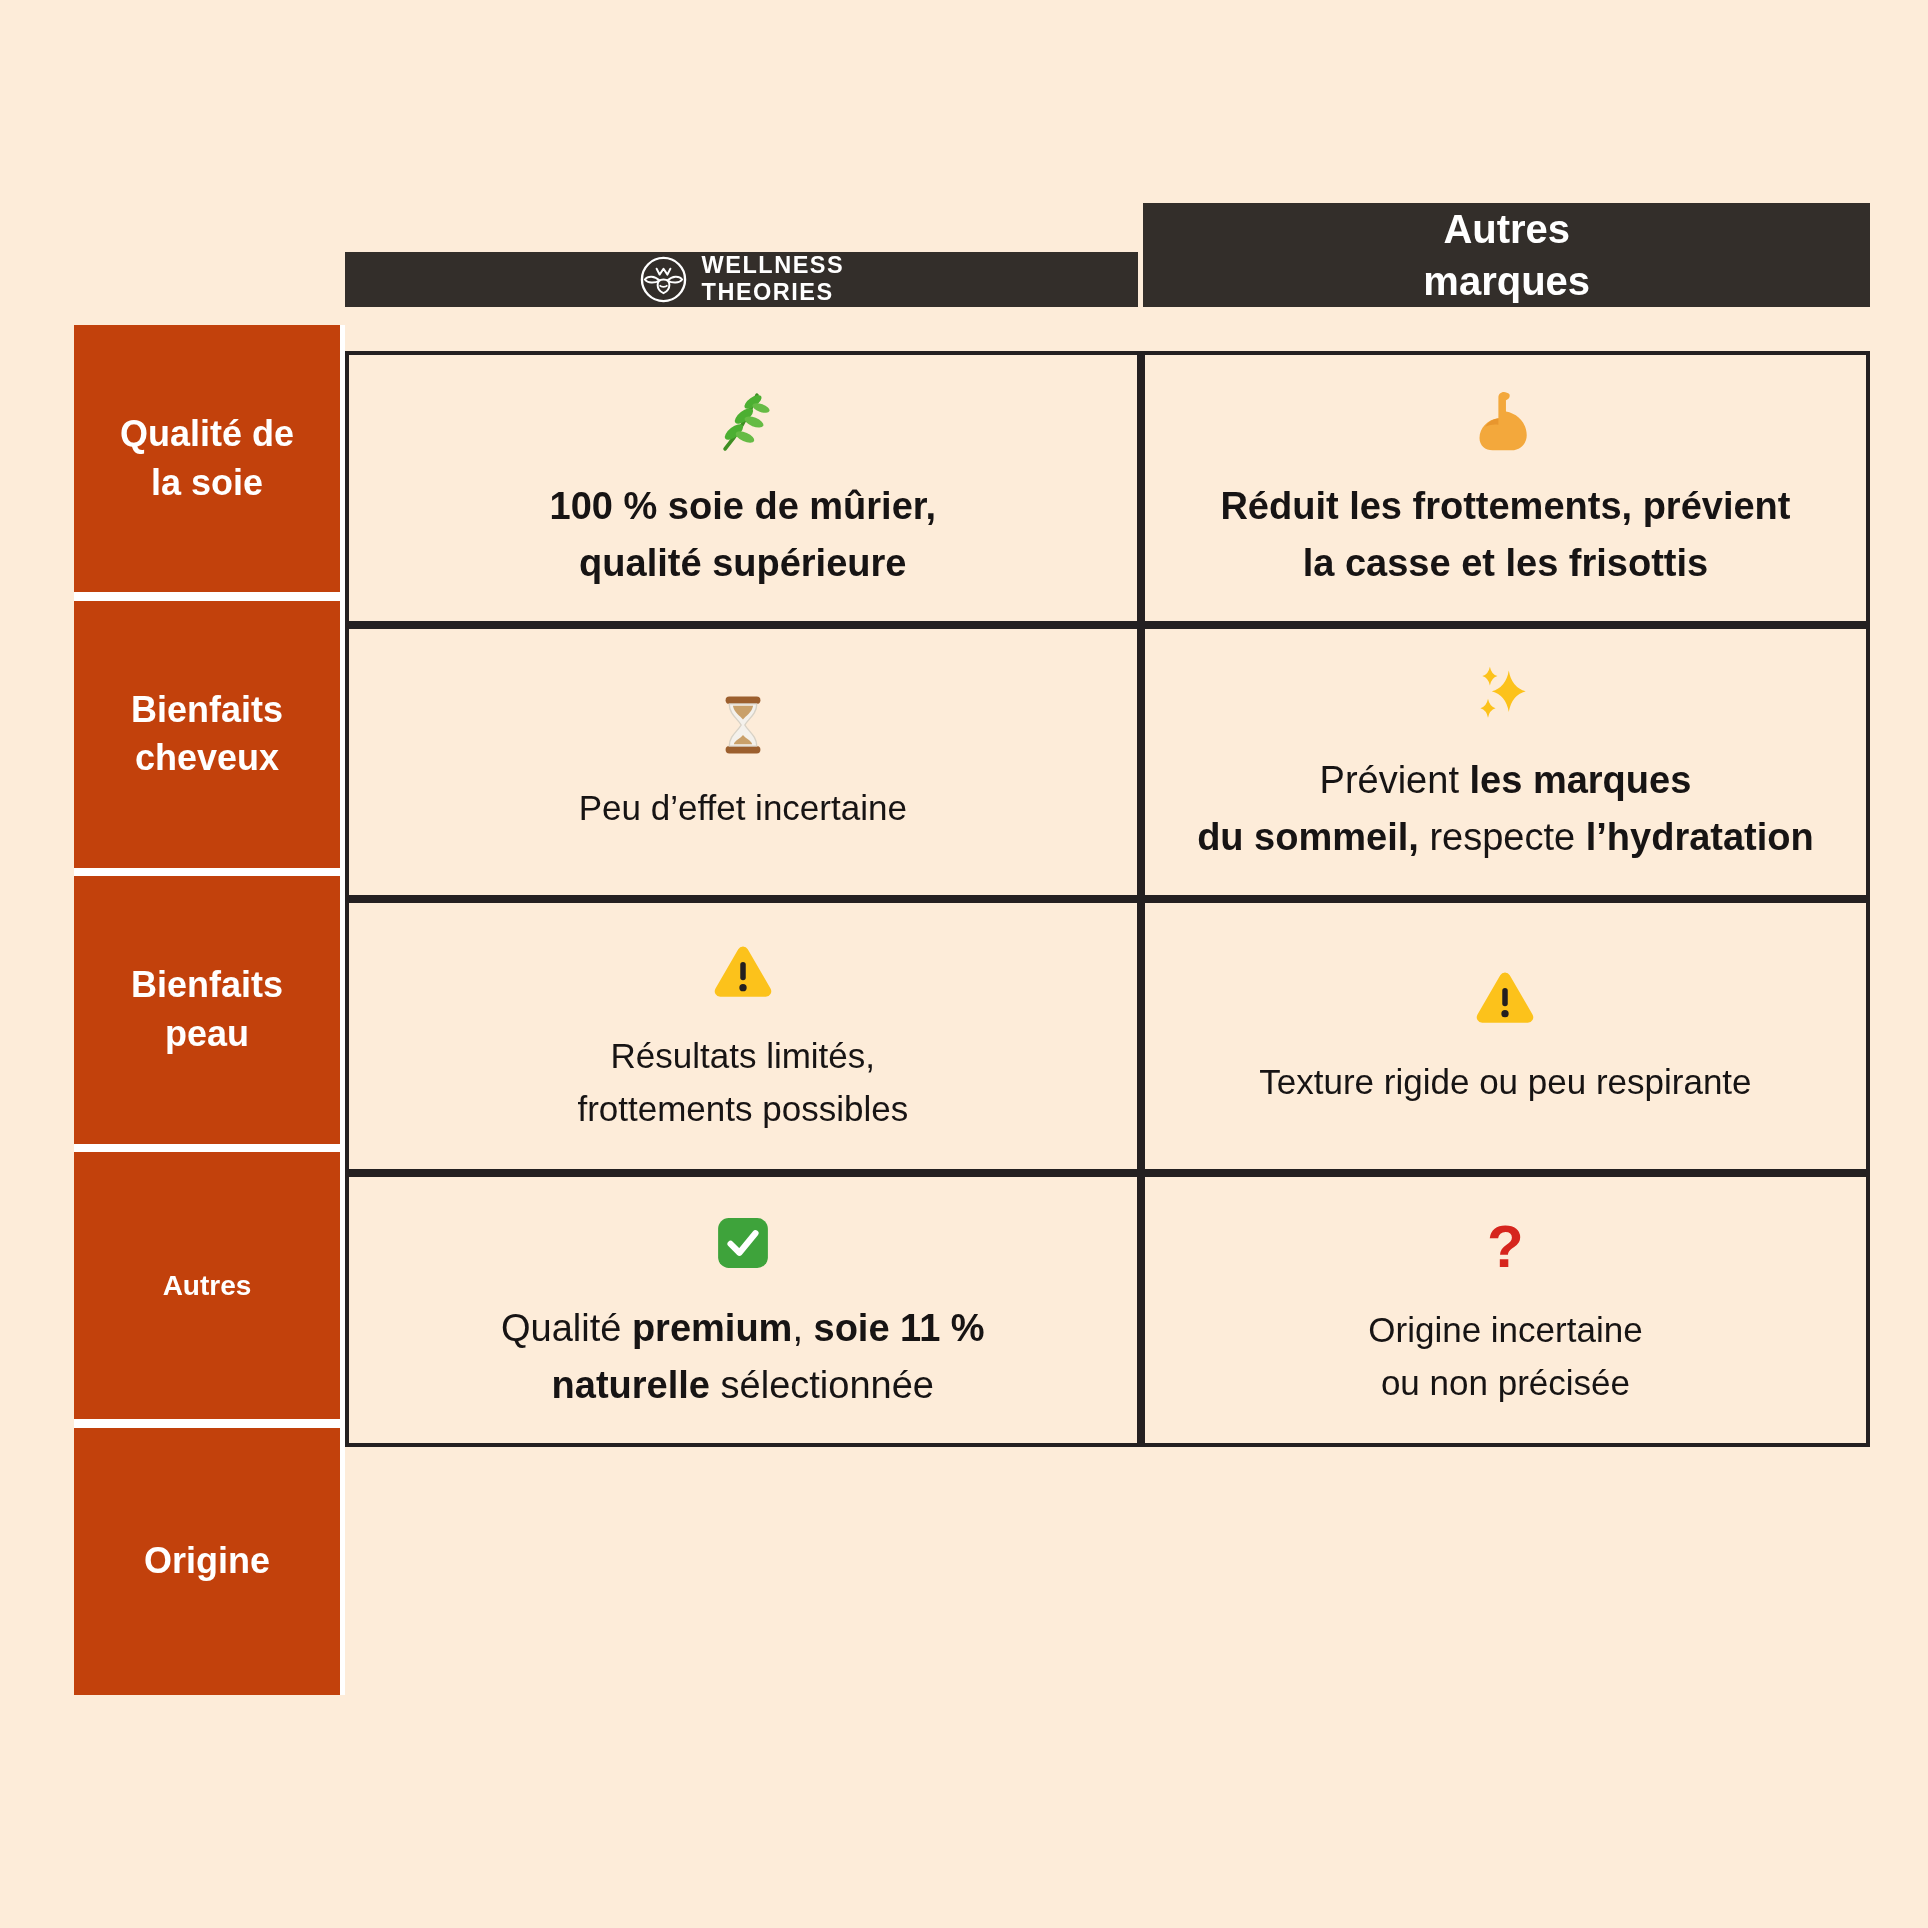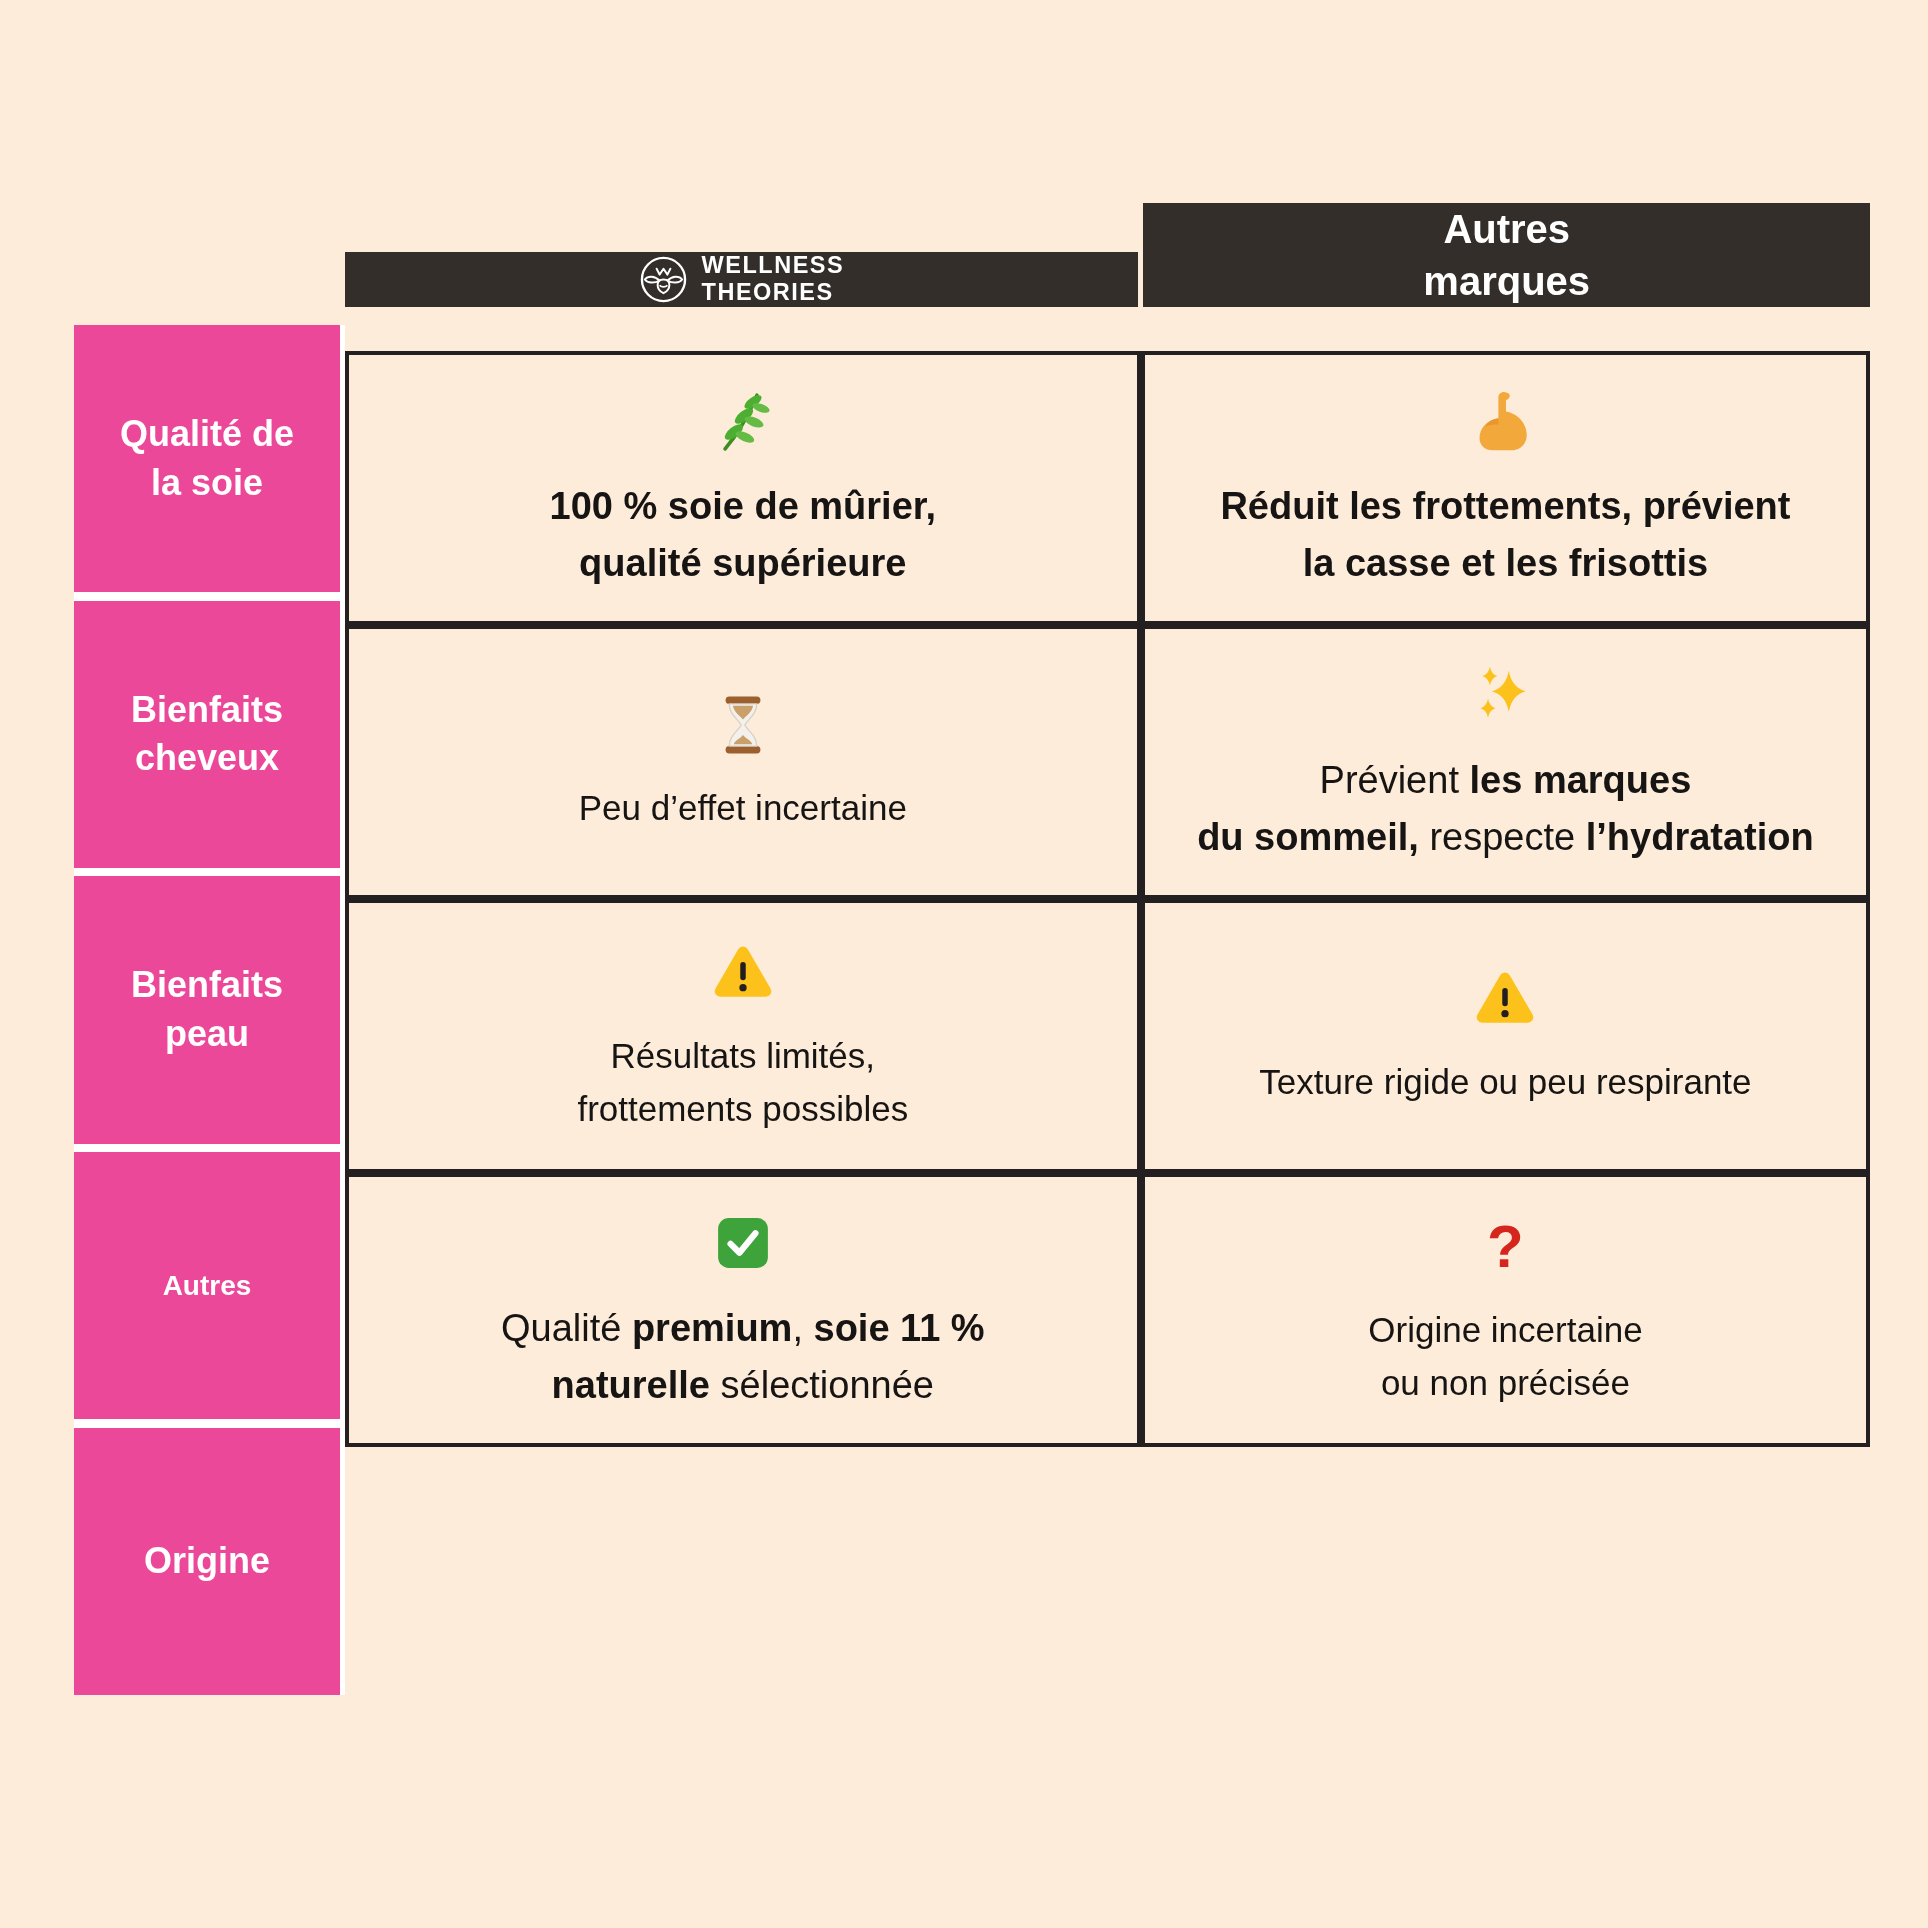--- a/index.html
+++ b/index.html
@@ -3,21 +3,21 @@
 <meta charset="utf-8">
 <style>
   html,body{margin:0;padding:0;width:1928px;height:1928px;overflow:hidden;
     background:#fdecd9;font-family:"Liberation Sans",sans-serif;}
   .canvas{position:relative;width:1928px;height:1928px;background:#fdecd9;}
   .table{position:absolute;left:74px;top:172px;width:1796px;display:flex;}
 
   
   .labels-col{width:266px;flex:0 0 266px;padding-top:153px;box-sizing:border-box;}
   .labels-stack{background:#ffffff;display:flex;flex-direction:column;gap:8.5px;height:1370px;}
-  .label-cell{flex:1;background:#ec4899;color:#ffffff;display:flex;align-items:center;
+  .label-cell{flex:1;background:#c2410c;color:#ffffff;display:flex;align-items:center;
     justify-content:center;text-align:center;font-weight:700;font-size:36px;
     line-height:1.35;white-space:pre-line;}
   .label-cell.small{font-size:28px;}
   .vsep{width:4.7px;flex:0 0 4.7px;background:#ffffff;margin-top:153px;height:1370px;}
 
   
   .content-col{flex:1;display:flex;flex-direction:column;}
   .header-row{display:flex;height:135px;align-items:flex-end;}
   .header-cell{background:#332e2a;color:#ffffff;display:flex;align-items:center;justify-content:center;}
   .header-brand{flex:845;}

